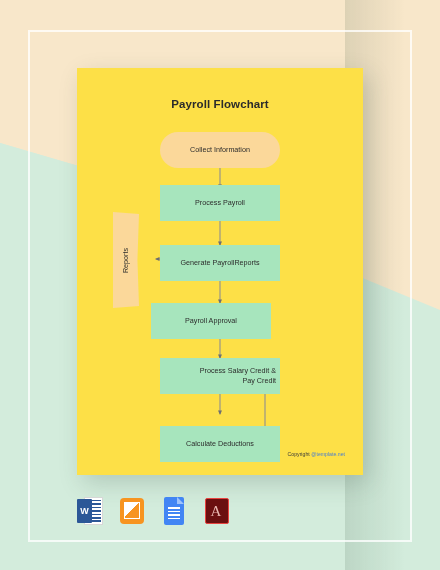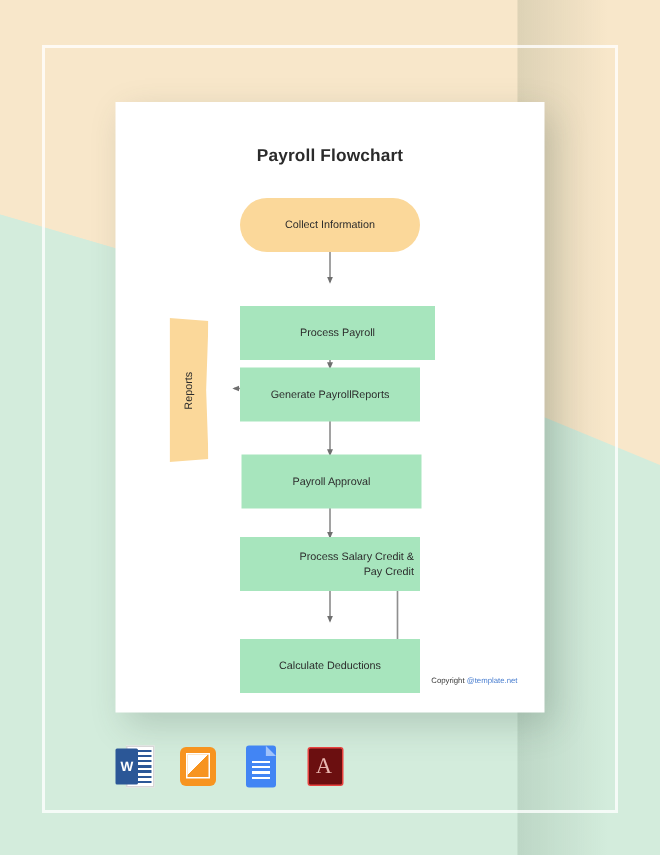--- a/index.html
+++ b/index.html
@@ -37,21 +37,21 @@
   
   .frame{
     position:absolute;left:28px;top:30px;right:28px;bottom:28px;
     border:2px solid rgba(255,255,255,.78);
     box-sizing:border-box;pointer-events:none;
   }
 
   
   .page{
     position:absolute;left:77px;top:68px;width:286px;height:407px;
-    background:#ffffff;
+    background:#fde047;
     box-shadow:6px 8px 22px rgba(60,80,70,.22);
   }
 
   .doc-title{
     position:absolute;left:0;top:30px;width:100%;
     text-align:center;font-size:11.5px;font-weight:bold;color:#2b2b2b;
     letter-spacing:.1px;
   }
 
   
@@ -150,30 +150,30 @@
 
       <div class="banner" style="left:36px;top:144px;width:26px;height:96px;
                   clip-path:polygon(0% 0%, 100% 2%, 94% 50%, 100% 98%, 0% 100%);">
         <span>Reports</span>
       </div>
 
       <div class="node term" style="left:83px;top:64px;width:120px;height:32px;">
         <span>Collect Information</span>
       </div>
 
-      <div class="node proc" style="left:83px;top:136px;width:130px;height:32px;">
+      <div class="node proc" style="left:83px;top:117px;width:120px;height:32px;">
         <span>Process Payroll</span>
       </div>
 
       <div class="node proc" style="left:83px;top:177px;width:120px;height:32px;flex-direction:row;">
         <span>Generate Payroll</span>
         <span>Reports</span>
       </div>
 
-      <div class="node proc" style="left:84px;top:235px;width:120px;height:30px;">
+      <div class="node proc" style="left:74px;top:235px;width:120px;height:30px;">
         <span>Payroll Approval</span>
       </div>
 
       <div class="node proc" style="left:83px;top:290px;width:120px;height:30px;flex-direction:column;align-items:flex-end;">
         <span>Process Salary Credit &amp;</span>
         <span>Pay Credit</span>
       </div>
 
       <div class="node proc" style="left:83px;top:346px;width:120px;height:32px;margin-top:12px;">
         <span>Calculate Deductions</span>

